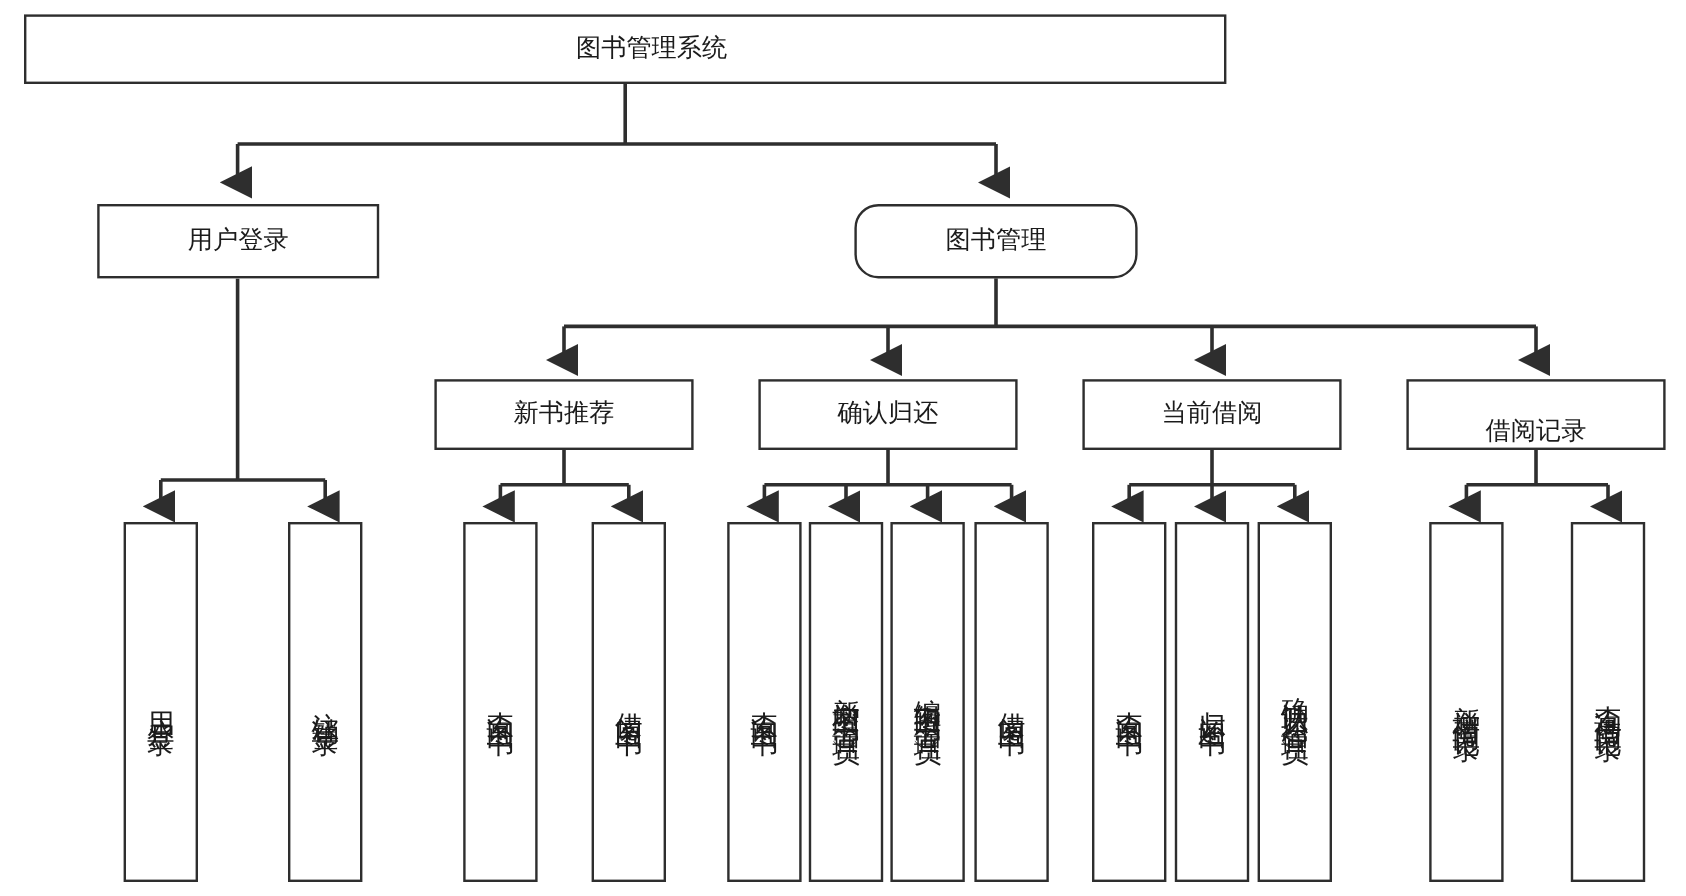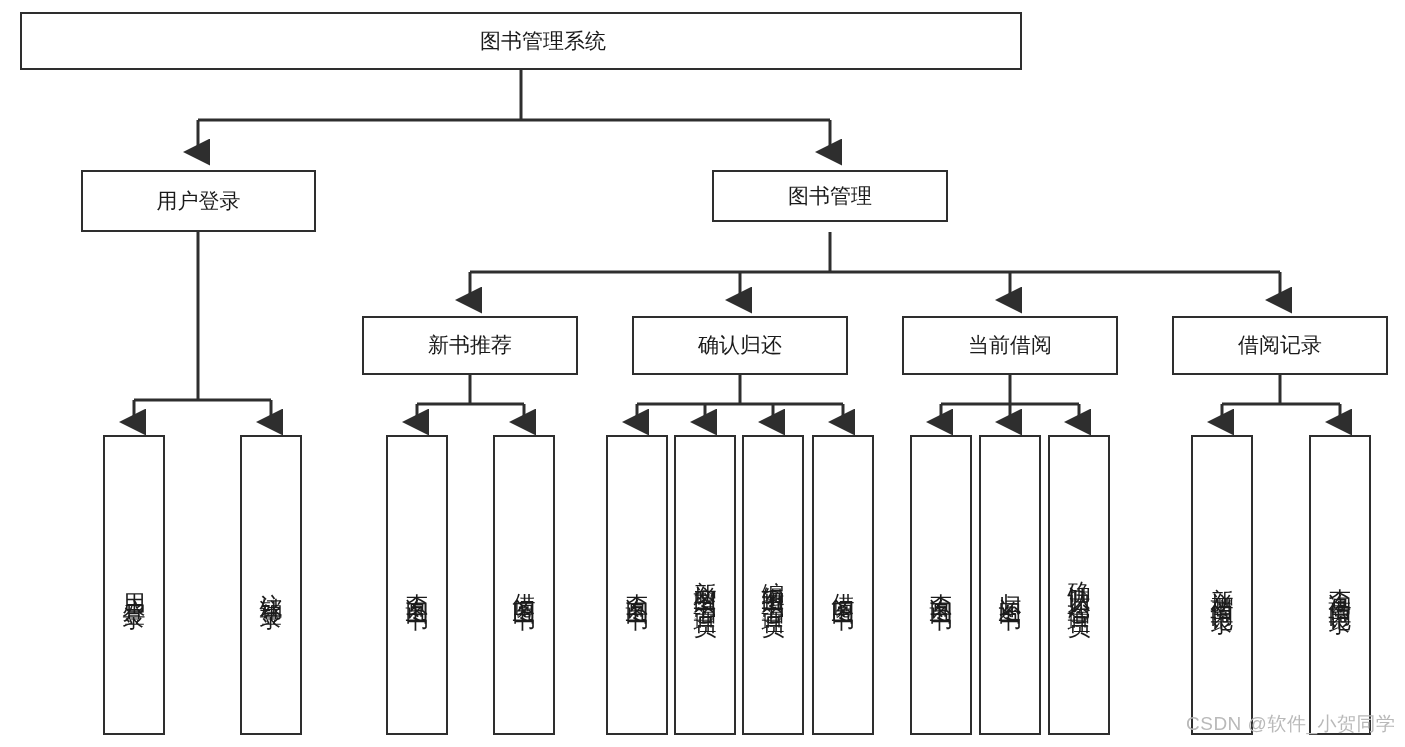--- a/index.html
+++ b/index.html
@@ -120,37 +120,37 @@
   </svg>
 
   <div class="node h" style="left:20px; top:12px; width:1002px; height:58px;padding-left:44px;">
     <span class="label">图书管理系统</span>
   </div>
 
   <div class="node h" style="left:81px; top:170px; width:235px; height:62px;">
     <span class="label">用户登录</span>
   </div>
 
-  <div class="node h" style="left:712px; top:170px; width:236px; height:52px;">
+  <div class="node h" style="left:712px; top:170px; width:236px; height:62px;border-radius:20px;">
     <span class="label">图书管理</span>
   </div>
 
   <div class="node h" style="left:362px; top:316px; width:216px; height:59px;">
     <span class="label">新书推荐</span>
   </div>
 
   <div class="node h" style="left:632px; top:316px; width:216px; height:59px;">
     <span class="label">确认归还</span>
   </div>
 
   <div class="node h" style="left:902px; top:316px; width:216px; height:59px;">
     <span class="label">当前借阅</span>
   </div>
 
-  <div class="node h" style="left:1172px; top:316px; width:216px; height:59px;">
+  <div class="node h" style="left:1172px; top:316px; width:216px; height:59px;align-items:flex-end;">
     <span class="label">借阅记录</span>
   </div>
 
   <div class="node v" style="left:103px; top:435px; width:62px; height:300px;">
     <span class="label">用户登录</span>
   </div>
   <div class="node v" style="left:240px; top:435px; width:62px; height:300px;">
     <span class="label">注销登录</span>
   </div>
 
@@ -184,15 +184,14 @@
     <span class="label">确认归还（管理员）</span>
   </div>
 
   <div class="node v" style="left:1191px; top:435px; width:62px; height:300px;">
     <span class="label">新增借阅记录</span>
   </div>
   <div class="node v" style="left:1309px; top:435px; width:62px; height:300px;">
     <span class="label">查询借阅记录</span>
   </div>
 
-  <div class="watermark">CSDN @软件_小贺同学</div>
 
 </div>
 
 </body></html>

